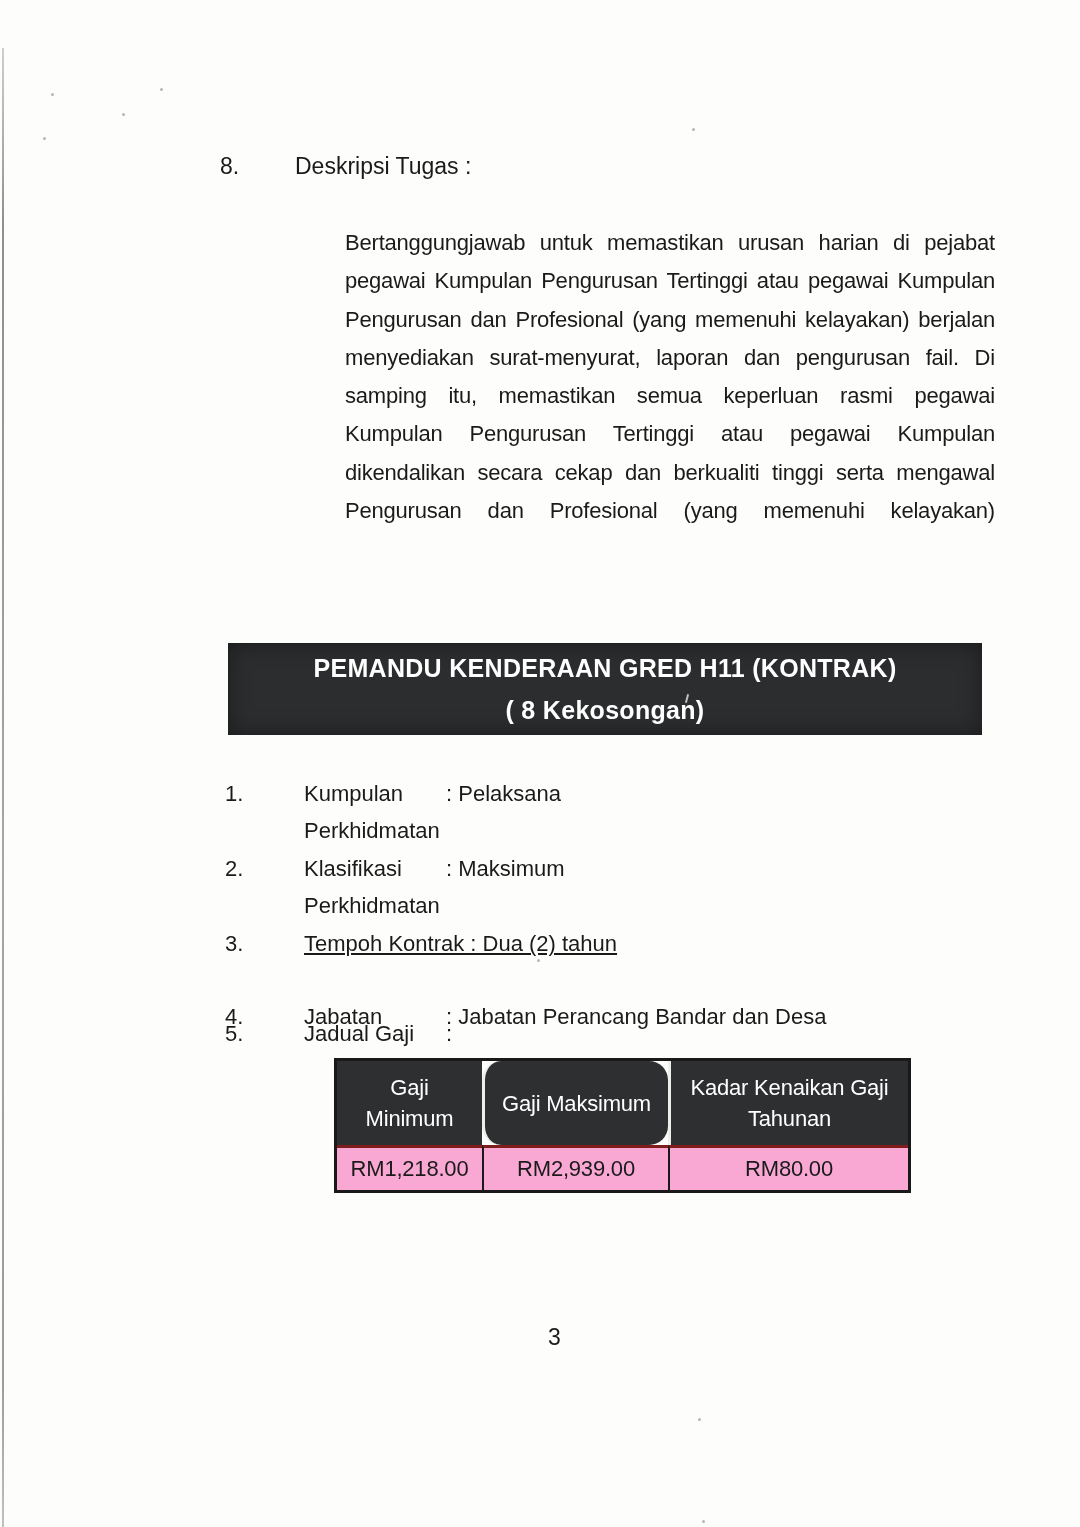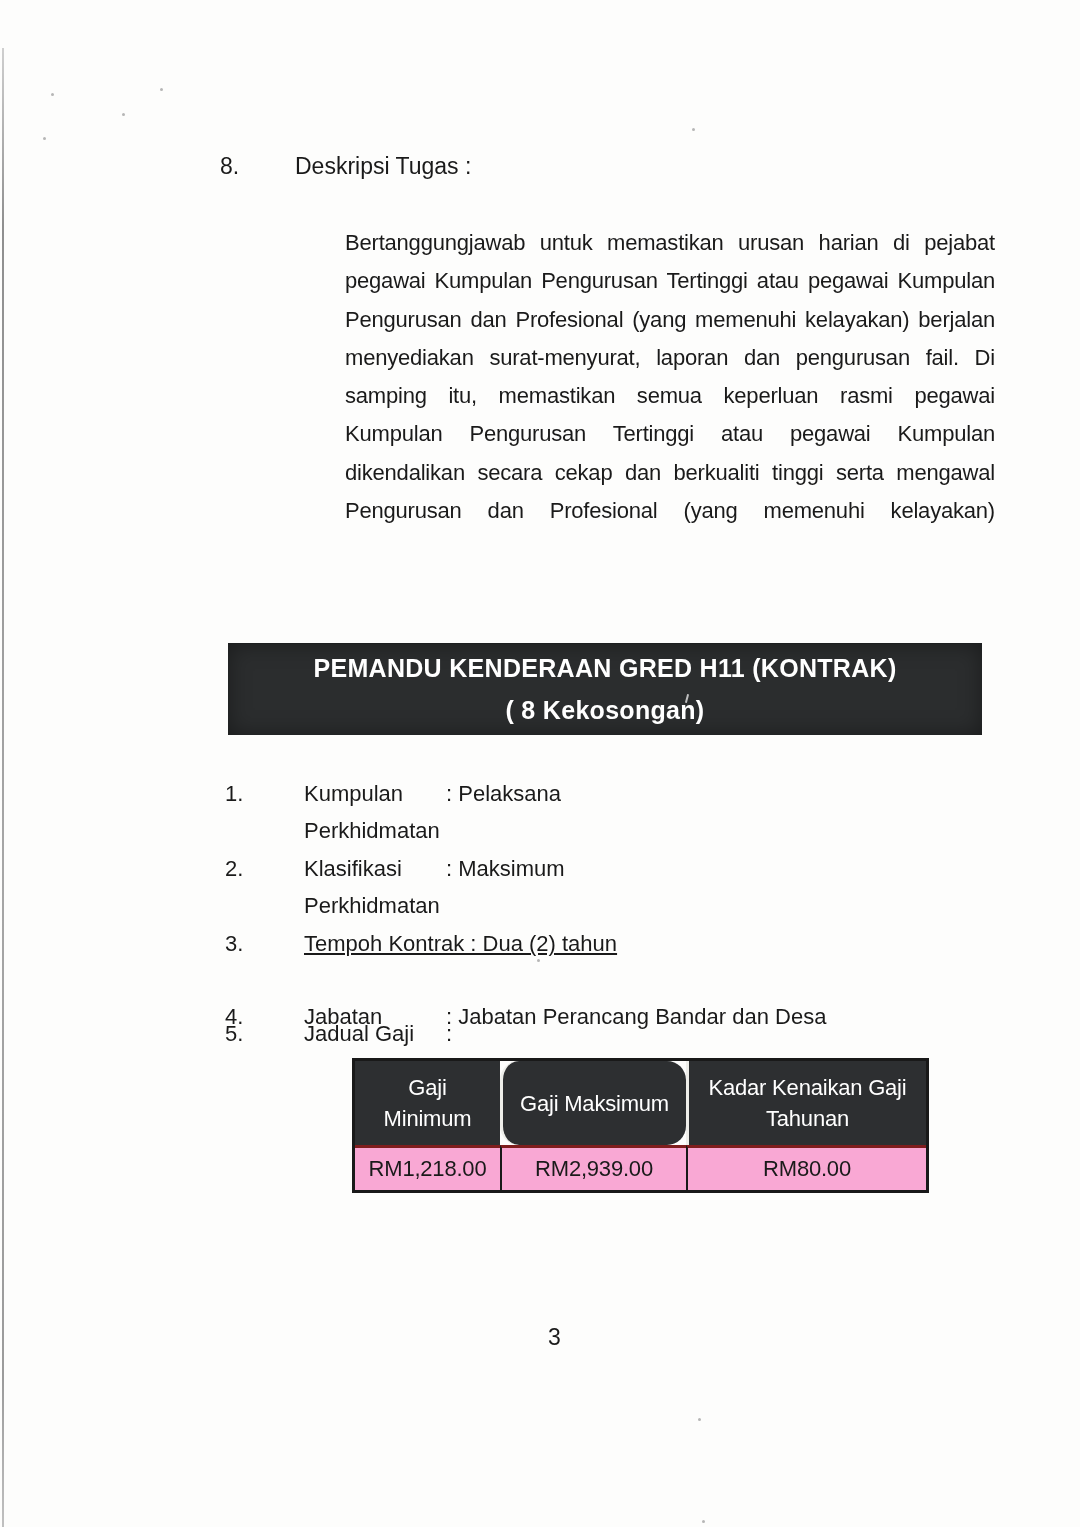--- a/index.html
+++ b/index.html
@@ -34,21 +34,21 @@
     background:#d8d8d8; transform:rotate(14deg); opacity:.85; }
 
   
   .detail-row { position:absolute; left:225px; width:720px;
                 font-size:22px; line-height:37px; }
   .row-num   { display:inline-block; width:79px; }
   .row-label { display:inline-block; width:142px; }
   .row-line2 { margin-left:79px; }
 
   
-  .salary-table-wrap { position:absolute; left:352px; top:1058px; }
+  .salary-table-wrap { position:absolute; left:334px; top:1058px; }
   table.salary { border-collapse:separate; border-spacing:0;
                  border:3px solid #191919; table-layout:fixed; }
   table.salary th {
     background:#2d2f31; color:#ffffff; font-weight:normal; font-size:22px;
     height:84px; vertical-align:middle; text-align:center; line-height:31px;
     border-left:3px solid #eeeeea; padding:0 14px; letter-spacing:-0.2px; }
   table.salary th:first-child { border-left:none; }
   table.salary td {
     background:#f9a8d4; font-size:22px; height:40px; text-align:center;
     vertical-align:middle; border-top:3px solid #7f1d1d;

